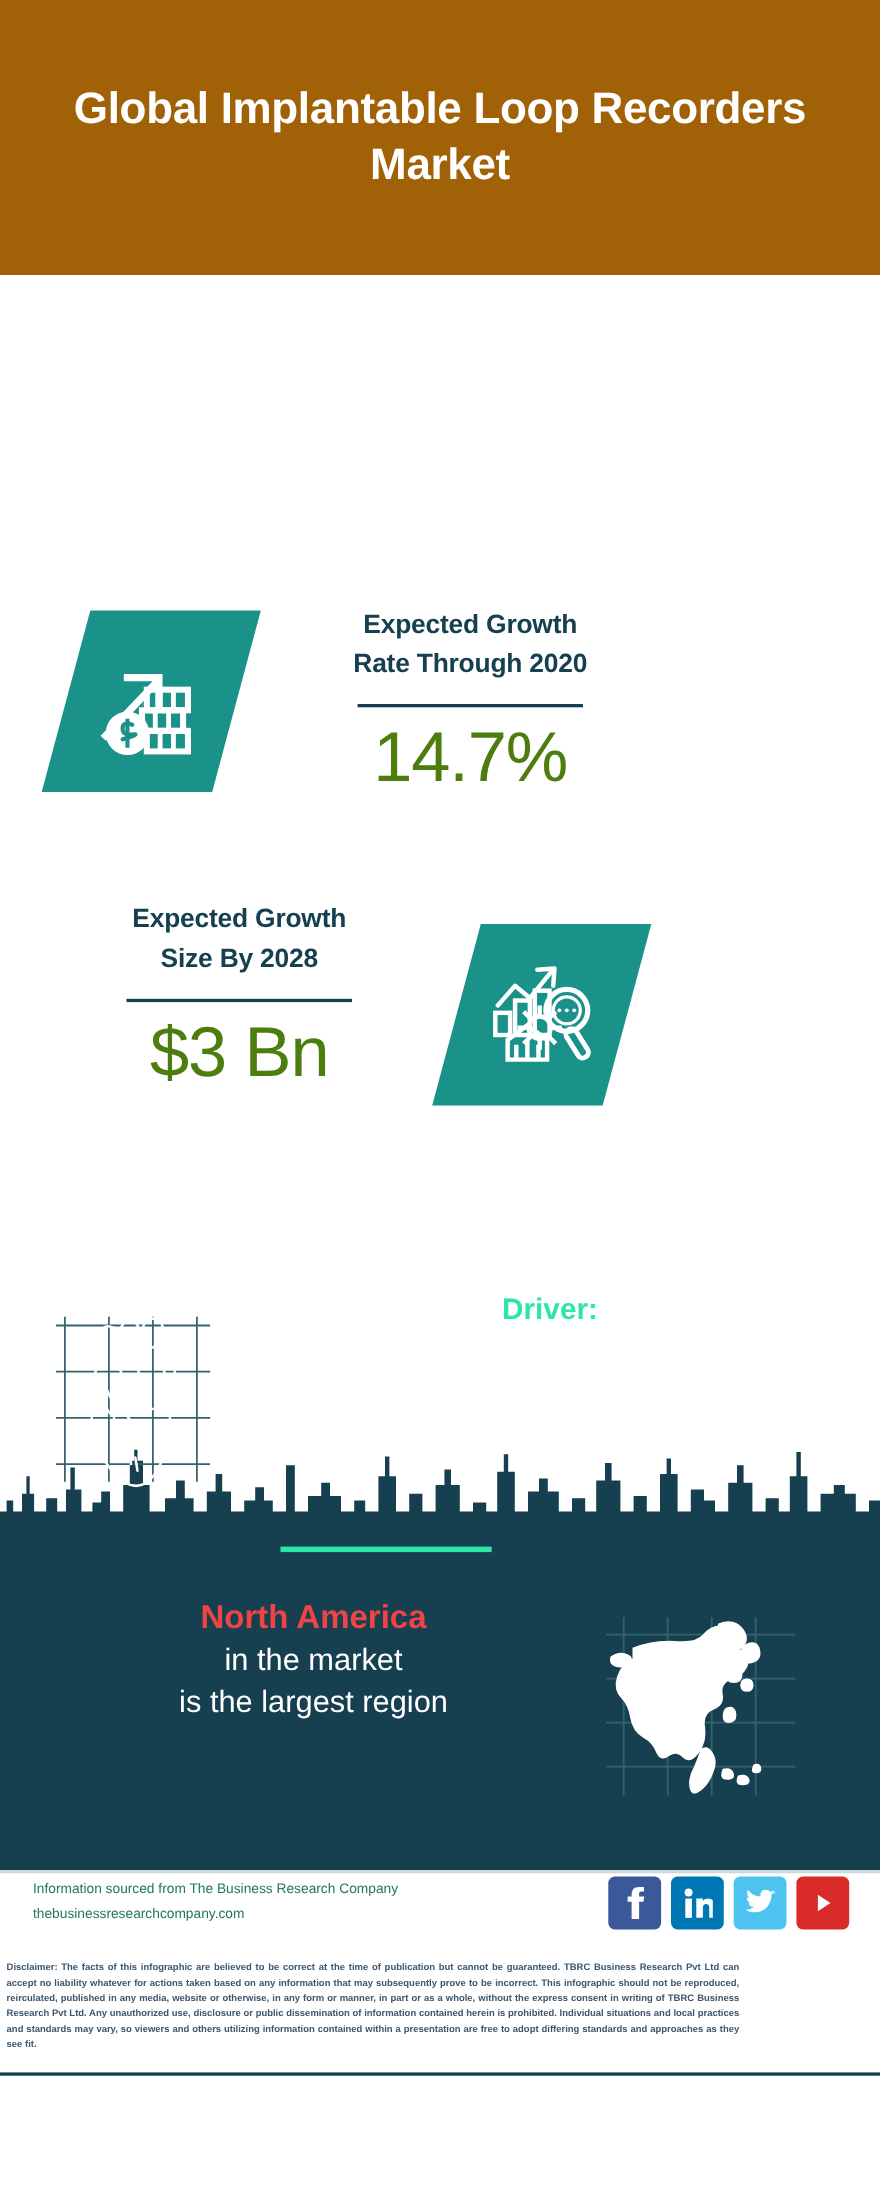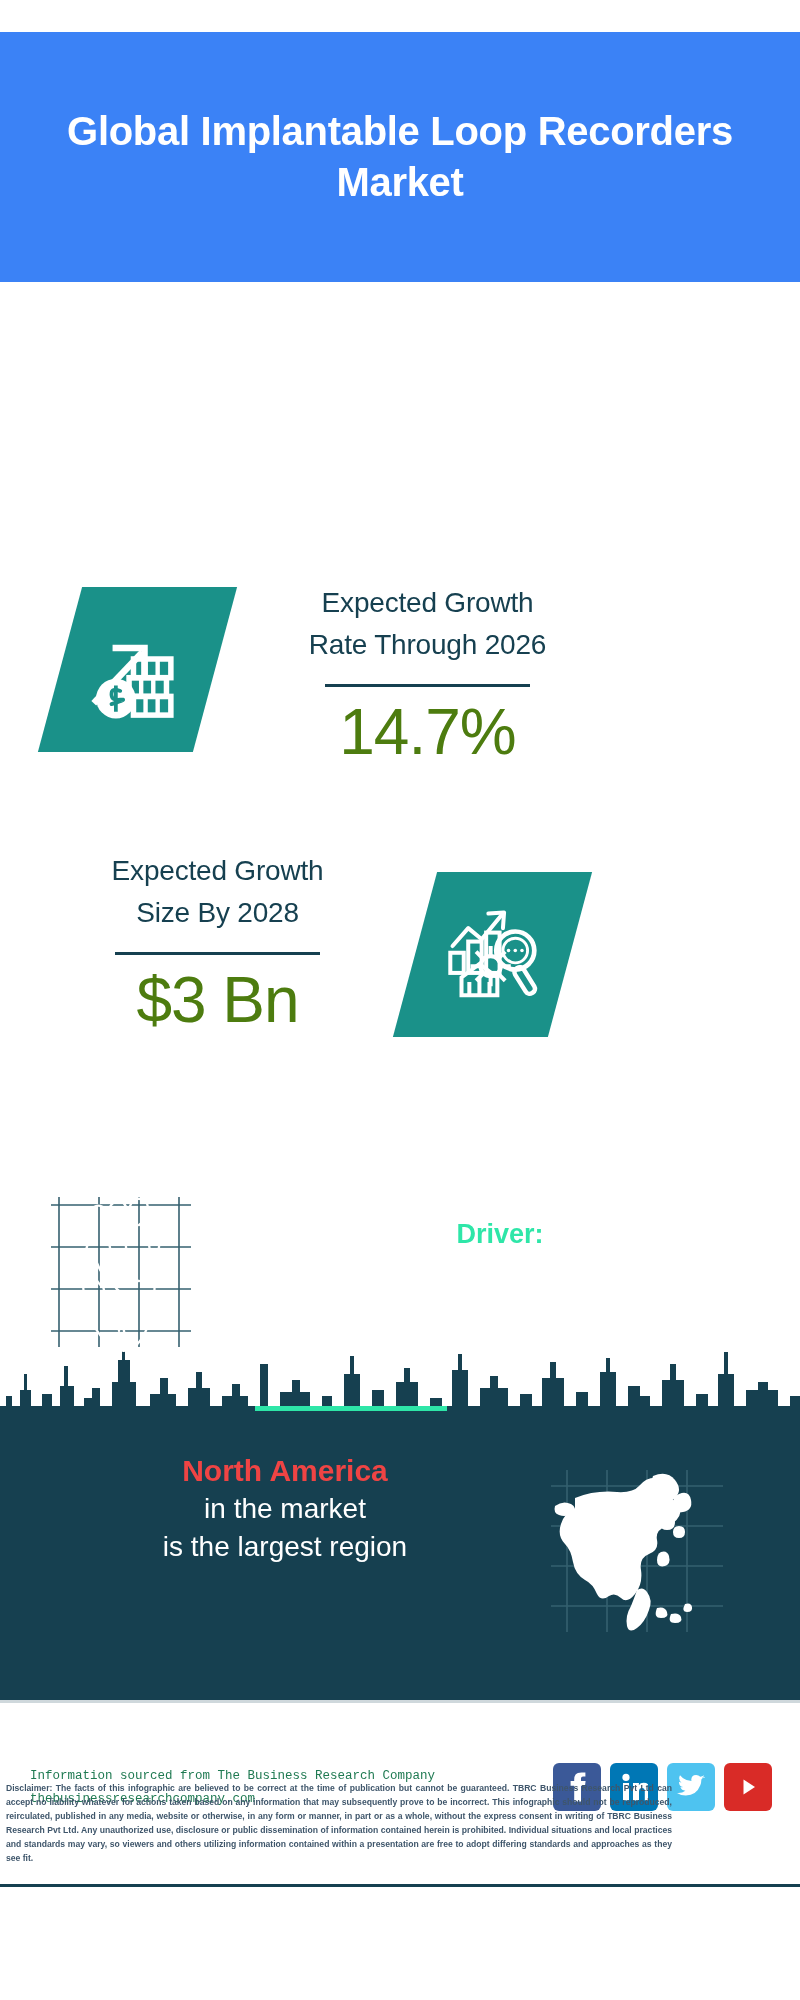--- a/index.html
+++ b/index.html
@@ -12,27 +12,26 @@
     height: 2000px;
     font-family: "Liberation Sans", sans-serif;
     position: relative;
     overflow: hidden;
   }
 
   
   .header {
     width: 800px;
     height: 250px;
-    background: #3b82f6;
+    background: #a16207;
     display: flex;
     align-items: center;
     justify-content: center;
     box-sizing: border-box;
     padding: 0 60px;
-    margin-top: 32px;
   }
   .header-title {
     color: #ffffff;
     font-size: 40px;
     font-weight: bold;
     line-height: 1.28;
     text-align: center;
     letter-spacing: -0.3px;
   }
 
@@ -62,22 +61,22 @@
   
   .stat {
     position: absolute;
     text-align: center;
   }
   .stat-growth { left: 255px; top: 300px; width: 345px; }
   .stat-size   { left: 45px;  top: 568px; width: 345px; }
 
   .stat-label {
     color: #164050;
-    font-size: 28px;
-    font-weight: normal;
+    font-size: 24px;
+    font-weight: bold;
     line-height: 1.5;
     letter-spacing: -0.2px;
   }
   .stat-rule {
     width: 205px;
     height: 3px;
     background: #164050;
     margin: 18px auto 10px auto;
   }
   .stat-value {
@@ -118,21 +117,20 @@
     top: 0px;
     width: 170px;
     height: 180px;
   }
   .driver-text {
     position: absolute;
     left: 215px;
     top: 0px;
     width: 570px;
     text-align: center;
-    margin-top: 44px;
   }
   .driver-heading {
     color: #2ee6a8;
     font-size: 27px;
     font-weight: bold;
     margin-bottom: 12px;
   }
   .driver-body {
     color: #ffffff;
     font-size: 22px;
@@ -200,25 +198,24 @@
     height: 3px;
     background: #cfd8dc;
   }
   .footer-inner {
     position: absolute;
     top: 1706px;
     left: 0;
     width: 800px;
     height: 105px;
     display: flex;
-    align-items: flex-end;
+    align-items: flex-start;
     justify-content: space-between;
     box-sizing: border-box;
     padding: 0 28px 0 30px;
-    font-family: Liberation Mono, monospace;
   }
   .source-text {
     color: #1f7a52;
     font-size: 12.5px;
     line-height: 1.85;
   }
   .social-row {
     display: flex;
     gap: 9px;
     align-items: center;
@@ -281,21 +278,21 @@
       <line x1="57" y1="74" x2="57" y2="91" stroke-width="4"></line>
       <line x1="68" y1="74" x2="68" y2="91" stroke-width="4"></line>
       <circle cx="30" cy="76" r="18" fill="#ffffff" stroke="none"></circle>
       <path d="M34 69 q-8 -3 -8 3 t8 5 t-8 4" stroke="#1a9189" stroke-width="3.4" fill="none" stroke-linecap="round"></path>
       <line x1="30" y1="64" x2="30" y2="88" stroke="#1a9189" stroke-width="3.4"></line>
     </svg>
   </div>
 
   <div class="stat stat-growth">
     <div class="stat-label">Expected Growth</div>
-    <div class="stat-label">Rate Through 2026</div>
+    <div class="stat-label">Rate Through 2020</div>
     <div class="stat-rule"></div>
     <div class="stat-value">14.7%</div>
   </div>
 
   <div class="stat stat-size">
     <div class="stat-label">Expected Growth</div>
     <div class="stat-label">Size By 2028</div>
     <div class="stat-rule"></div>
     <div class="stat-value">$3 Bn</div>
   </div>

